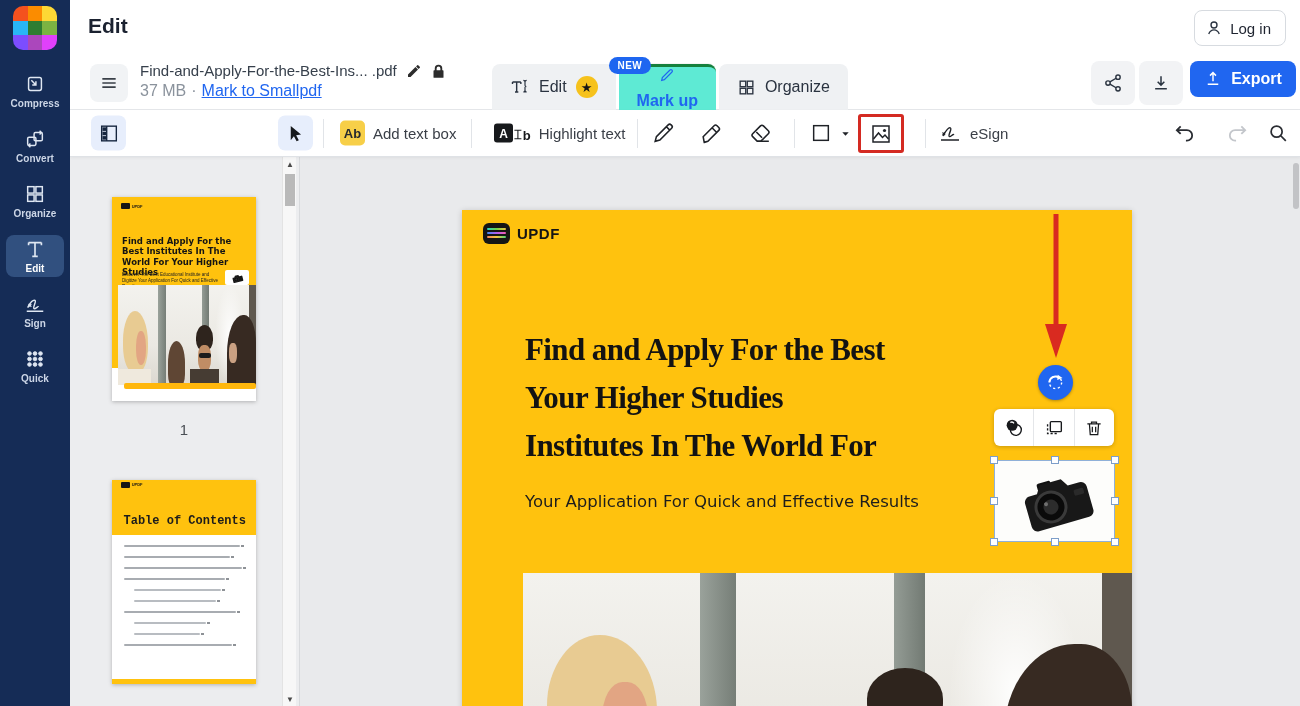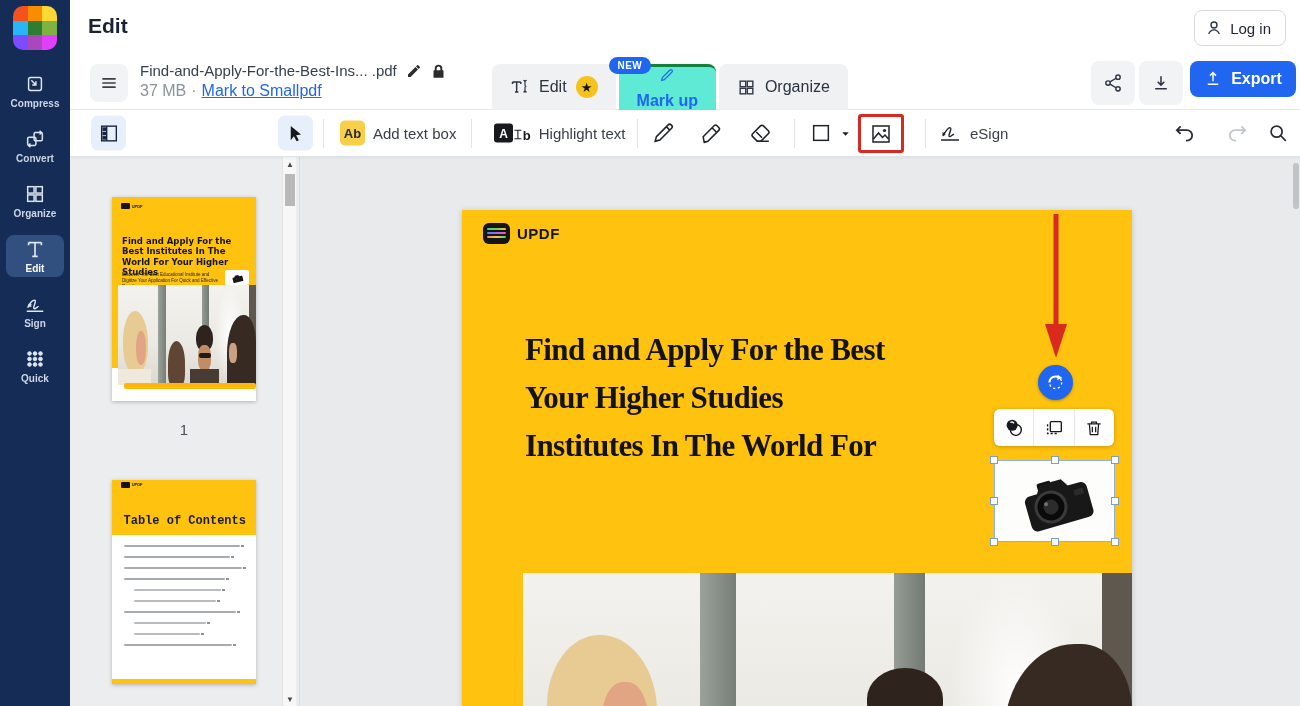--- a/index.html
+++ b/index.html
@@ -486,20 +486,21 @@
           <i style="top:13px;width:19px;background:linear-gradient(90deg,#f3815d,#f3c63f,#4fd37a)"></i>
         </div>
         <span class="brand-name">UPDF</span>
       </div>
       <div class="doc-title">
         <div>Find and Apply For the Best</div>
         <div>Your Higher Studies</div>
         <div>Institutes In The World For</div>
       </div>
       <div class="doc-sub">
+        <div>Your Application For Quick and Effective Results</div>
       </div>
       <div class="scene" style="left:61px;top:363px;width:609px;height:237px">
         <div class="sc-glare"></div>
           <div class="sc-mull1"></div>
           <div class="sc-mull2"></div>
           <div class="sc-wall"></div>
         <div class="p1-hair"></div>
           <div class="p1-face"></div>
         <div class="p2-hair"></div>
         <div class="p3-hair"></div>

